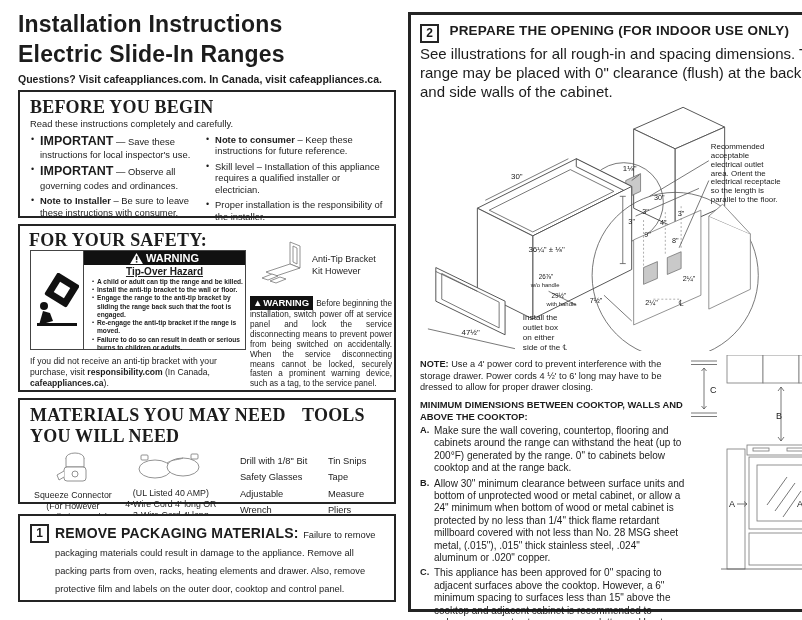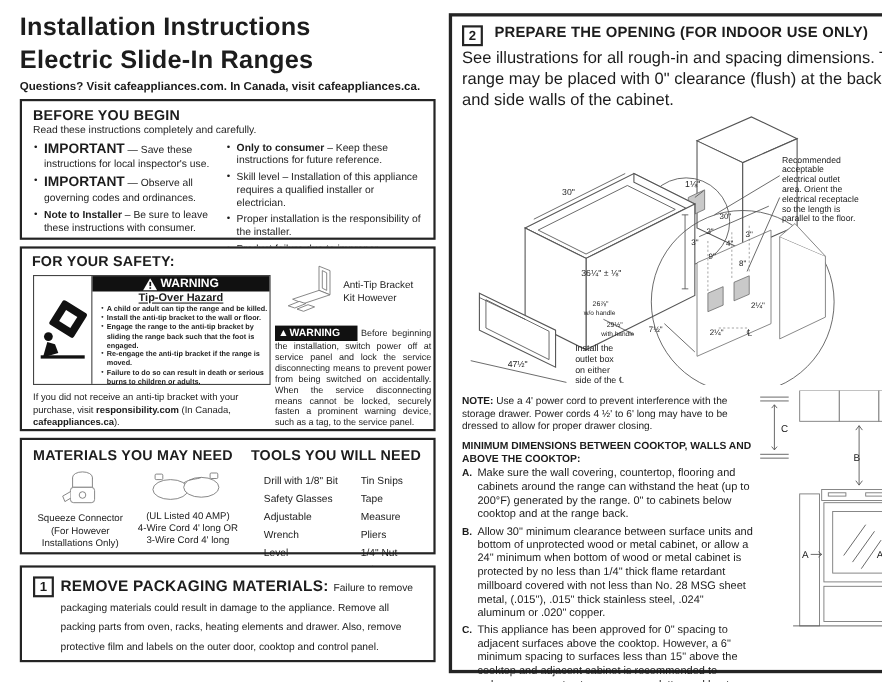--- a/index.html
+++ b/index.html
@@ -2,41 +2,41 @@
 <html><head>
 <meta charset="utf-8">
 <style>
   html,body{margin:0;padding:0;background:#e8e8e8;}
   .page{position:relative;width:802px;height:620px;background:#fff;overflow:hidden;
         font-family:"Liberation Sans",sans-serif;color:#1c1c1c;}
   .abs{position:absolute;}
   .box{position:absolute;border:2px solid #242424;background:#fff;box-sizing:border-box;}
   h1{margin:0;font-size:23px;line-height:1.3;letter-spacing:.2px;}
   .subtitle{font-size:10.5px;font-weight:bold;}
-  .boxhead{font-size:13px;font-weight:bold;letter-spacing:.2px;}
+  .boxhead{font-size:18px;font-weight:bold;letter-spacing:.2px;font-family:Liberation Serif, serif;}
   .body-sm{font-size:9.4px;line-height:1.25;}
   ul.plain{list-style:none;margin:2px 0 0 0;padding:0;}
   ul.plain li{position:relative;padding-left:10px;margin-bottom:4px;font-size:9.4px;line-height:1.22;}
   ul.plain li::before{content:"•";position:absolute;left:1px;top:0;font-size:9px;}
   .lead-big{font-size:12.5px;font-weight:bold;}
   .lead{font-weight:bold;}
   .cols{display:flex;gap:10px;margin-top:2px;}
   
   .warnbox{position:absolute;left:10px;top:24px;width:214px;height:98px;border:1.5px solid #444;
            display:flex;background:#fff;}
   .tipicon{width:52px;flex:none;display:flex;align-items:center;justify-content:center;}
   .warncol{flex:1;border-left:1.5px solid #444;display:flex;flex-direction:column;}
   .warnbar{background:#111;color:#fff;font-weight:bold;font-size:11px;text-align:center;
            padding:1px 0;display:flex;align-items:center;justify-content:center;gap:3px;}
   .hazard{font-size:10px;font-weight:bold;text-align:center;text-decoration:underline;margin:1px 0;}
   .warnlist{list-style:none;margin:0;padding:0 2px 0 8px;}
   .warnlist li{position:relative;font-size:6.6px;font-weight:bold;line-height:1.25;padding-left:5px;}
   .warnlist li::before{content:"•";position:absolute;left:0;top:0;font-size:6px;}
   .wlabel{display:inline-block;background:#111;color:#fff;font-weight:bold;font-size:9.5px;
-          padding:1px 16px 2px 3px;margin-right:3px;}
+          padding:1px 4px 2px 3px;margin-right:3px;}
   .warn2{font-size:8.2px;line-height:1.2;text-align:justify;}
   .footer-sm{font-size:8.6px;line-height:1.3;}
   
   .mat-row{display:flex;align-items:flex-start;margin-top:4px;}
   .mat-item{text-align:center;font-size:8.8px;line-height:1.25;}
   .tools{display:flex;gap:16px;font-size:9.3px;line-height:1.75;margin-left:14px;margin-top:2px;}
   
   .numbox{display:inline-block;border:2px solid #242424;width:15px;height:15px;line-height:15px;
           text-align:center;font-weight:bold;font-size:12px;vertical-align:-2px;margin-right:6px;}
   .sec-title{font-size:14px;font-weight:bold;letter-spacing:.2px;}
@@ -73,21 +73,21 @@
     <div class="cols">
       <div style="width:48%;">
         <ul class="plain">
           <li><span class="lead-big">IMPORTANT</span><span> — Save these instructions for local inspector's use.</span></li>
           <li><span class="lead-big">IMPORTANT</span><span> — Observe all governing codes and ordinances.</span></li>
           <li><span class="lead">Note to Installer</span><span> – Be sure to leave these instructions with consumer.</span></li>
         </ul>
       </div>
       <div style="width:52%;">
         <ul class="plain">
-          <li><span class="lead">Only to consumer</span><span> – Keep these instructions for future reference.</span></li>
+          <li><span class="lead">Note to consumer</span><span> – Keep these instructions for future reference.</span></li>
           <li><span>Skill level – Installation of this appliance requires a qualified installer or electrician.</span></li>
           <li><span>Proper installation is the responsibility of the installer.</span></li>
           <li><span>Product failure due to improper installation is not covered under warranty.</span></li>
         </ul>
       </div>
     </div>
   </div>
 
   <div class="box" style="left:18px;top:224px;width:378px;height:168px;">
     <div class="abs boxhead" style="left:9px;top:4px;">FOR YOUR SAFETY:</div>

